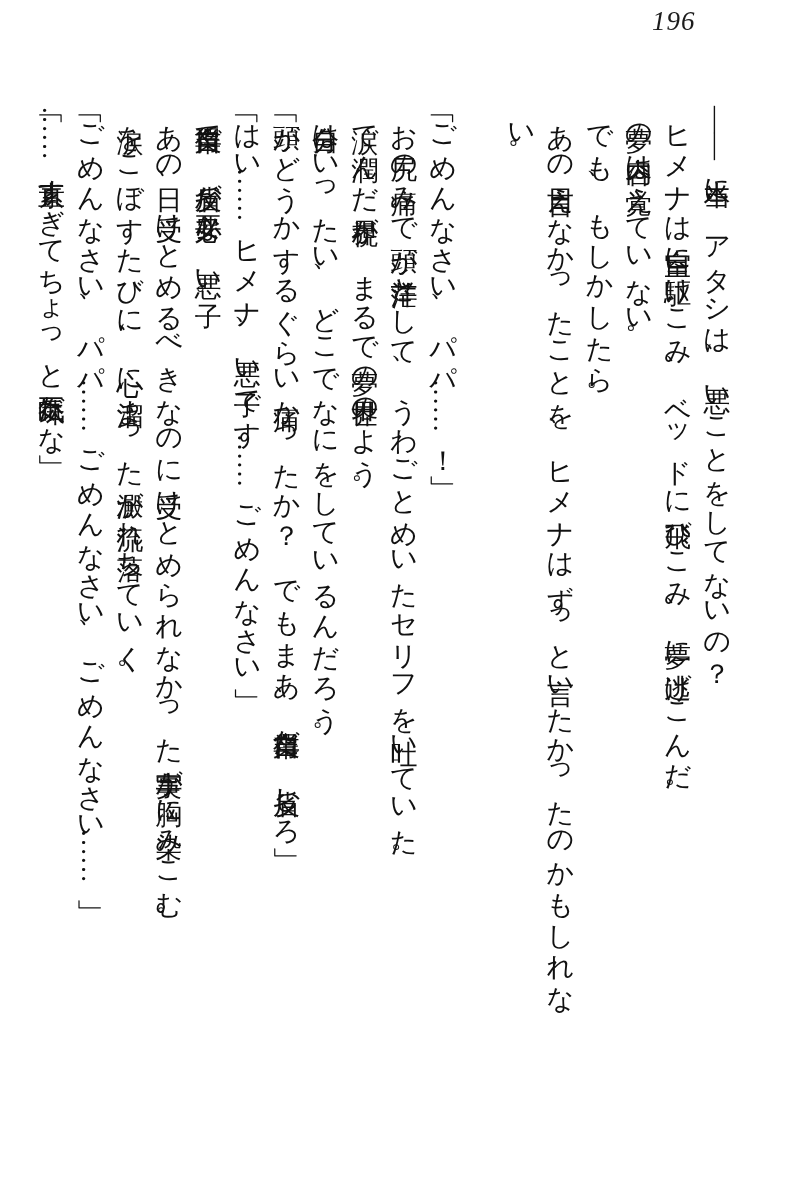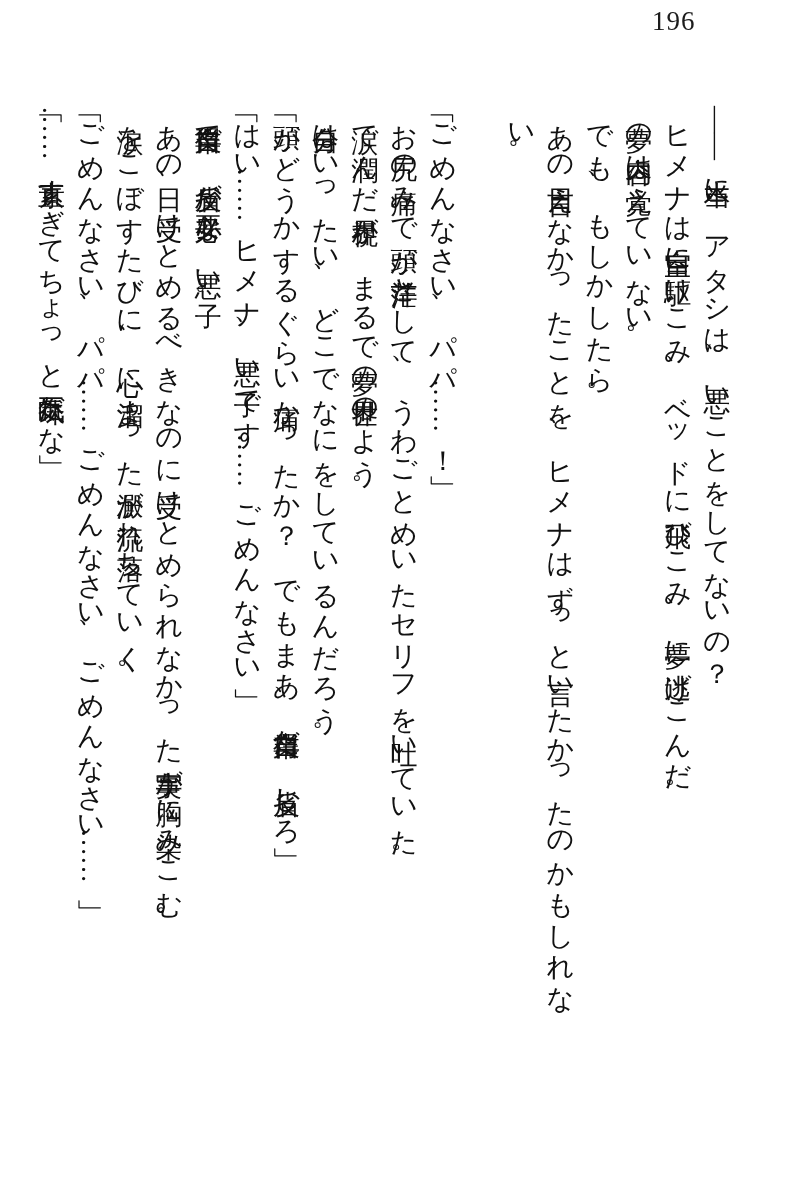--- a/index.html
+++ b/index.html
@@ -12,20 +12,21 @@
     background: #ffffff;
     position: relative;
     overflow: hidden;
     font-family: "Liberation Serif", "DejaVu Serif", serif;
   }
   .page-number {
     position: absolute;
     top: 6px;
     left: 652px;
     font-size: 27px;
+    font-style: italic;
     letter-spacing: 1px;
     color: #1c1c1c;
   }
   .text-block {
     position: absolute;
     top: 106px;
     right: 64px;
     height: 938px;
     writing-mode: vertical-rl;
     text-orientation: mixed;

